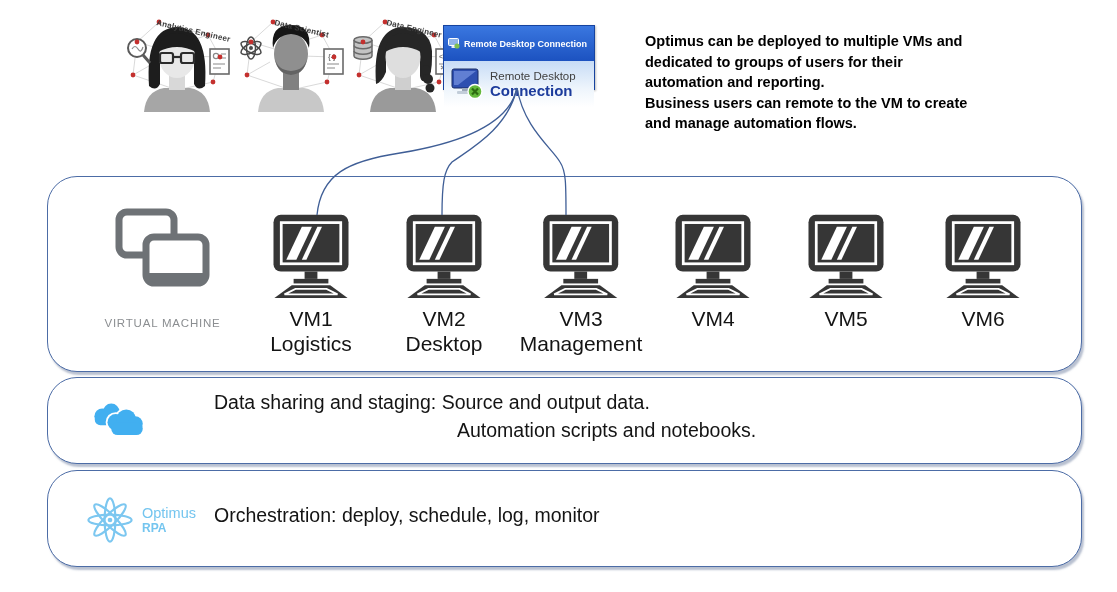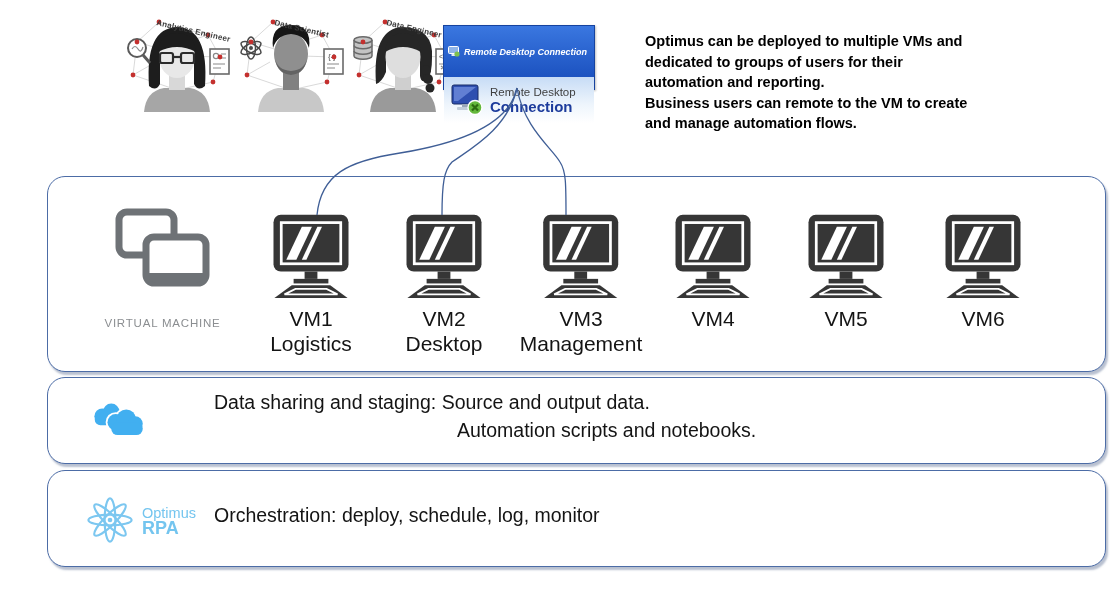--- a/index.html
+++ b/index.html
@@ -11,54 +11,54 @@
   .persona{position:absolute;width:112px;height:100px;top:12px;}
   .persona-svg{width:112px;height:100px;display:block;}
   .net path{stroke:#cfcfcf;stroke-width:.8;fill:none;}
   .dots circle{fill:#c4302e;}
   .persona-label{font-size:8px;font-weight:700;fill:#3c3c3c;letter-spacing:.2px;}
   .doc-glyph{font-size:7px;fill:#7a7a7a;font-weight:700;}
   
   .rdc{position:absolute;left:443px;top:25px;width:150px;height:63px;border:1px solid #16439f;
        box-shadow:1px 1px 2px rgba(0,0,0,.25);background:#fff;}
   .rdc-titlebar{height:19px;background:linear-gradient(#3a77e0,#1c52c0);display:flex;align-items:center;
-       gap:4px;padding:16px 4px;color:#fff;font-size:9px;font-weight:700;white-space:nowrap;font-style:italic;}
+       gap:4px;padding:8px 4px;color:#fff;font-size:9px;font-weight:700;white-space:nowrap;}
   .rdc-body{height:46px;background:linear-gradient(#c7dcf6,#eef5fc 60%,#ffffff);display:flex;
        align-items:center;padding:0 6px;gap:6px;}
   .rdc-line1{font-size:11.5px;color:#3f3f3f;line-height:13px;}
   .rdc-line2{font-size:15px;font-weight:700;color:#1d3c9c;line-height:16px;}
   
   .note{position:absolute;left:645px;top:31px;width:420px;font-size:14.5px;font-weight:700;
         line-height:20.5px;color:#000;white-space:pre-line;}
   
   .connectors{position:absolute;left:0;top:86px;width:1117px;height:132px;z-index:5;pointer-events:none;}
   .connectors path{stroke:#3f5e96;stroke-width:1.3;fill:none;}
   
   .bigbox{position:absolute;left:47px;width:1033px;background:#fff;border:1.5px solid #4c6ca6;
-          border-radius:18px;box-shadow:2px 3px 2px rgba(125,140,170,.55);padding-left:24px;}
+          border-radius:30px;box-shadow:2px 3px 2px rgba(125,140,170,.55);}
   #vm-box{top:176px;height:194px;}
   #data-box{top:377px;height:85px;}
   #orch-box{top:470px;height:95px;}
   
   .vmicon-wrap{position:absolute;left:62px;top:28px;width:104px;height:92px;}
   .vmicon-label{position:absolute;left:22px;top:140px;width:185px;text-align:center;
         font-size:11.5px;letter-spacing:.8px;color:#8b8e91;}
   .vm-col{position:absolute;top:36px;text-align:center;transform:translateX(-50%);}
   .vm-col svg{width:92px;height:86px;display:block;margin:0 auto;}
   .vm-name{font-size:21px;color:#141414;margin-top:8px;line-height:24px;}
   .vm-group{font-size:21px;color:#141414;line-height:26px;white-space:nowrap;}
   
   .cloud-svg{position:absolute;left:40px;top:21px;width:60px;height:42px;}
   .box-text{position:absolute;left:166px;top:11px;font-size:19.5px;color:#141414;line-height:27.5px;}
   .box-text .indent{margin-left:243px;}
   
   .optimus-logo{position:absolute;left:35px;top:22px;display:flex;align-items:center;gap:5px;}
   .optimus-logo svg{width:54px;height:54px;}
   .optimus-name{font-size:14.5px;font-weight:400;color:#74c5ef;line-height:16px;}
-  .optimus-sub{font-size:18px;font-weight:700;color:#74c5ef;line-height:15px;}
+  .optimus-sub{font-size:12px;font-weight:700;color:#74c5ef;line-height:15px;}
   .orch-text{position:absolute;left:166px;top:33px;font-size:19.5px;color:#141414;}
 </style>
 </head>
 <body>
 
 <div id="stage">
 
   <svg width="0" height="0" style="position:absolute" aria-hidden="true">
     <defs>
       <symbol id="sym-monitor" viewBox="0 0 100 94">

